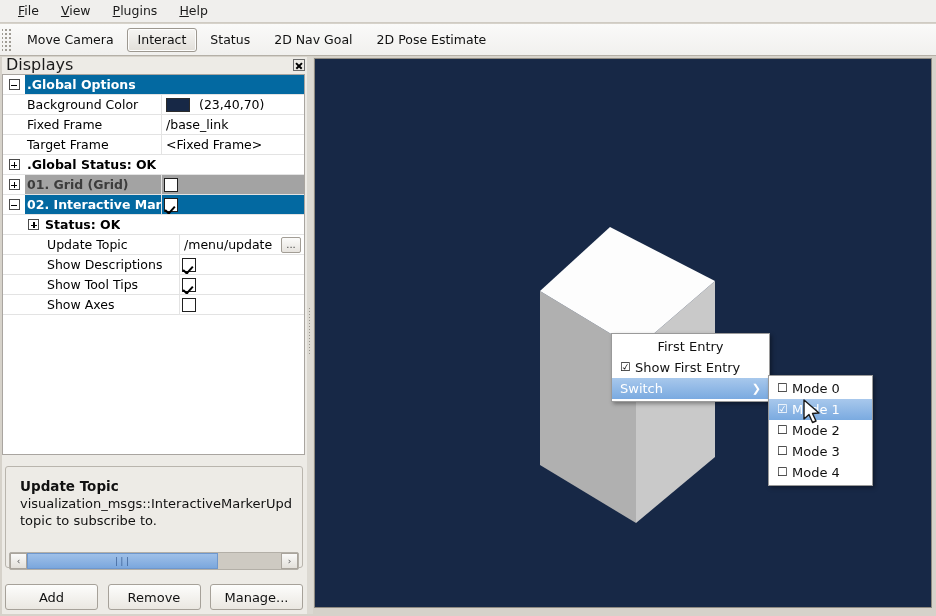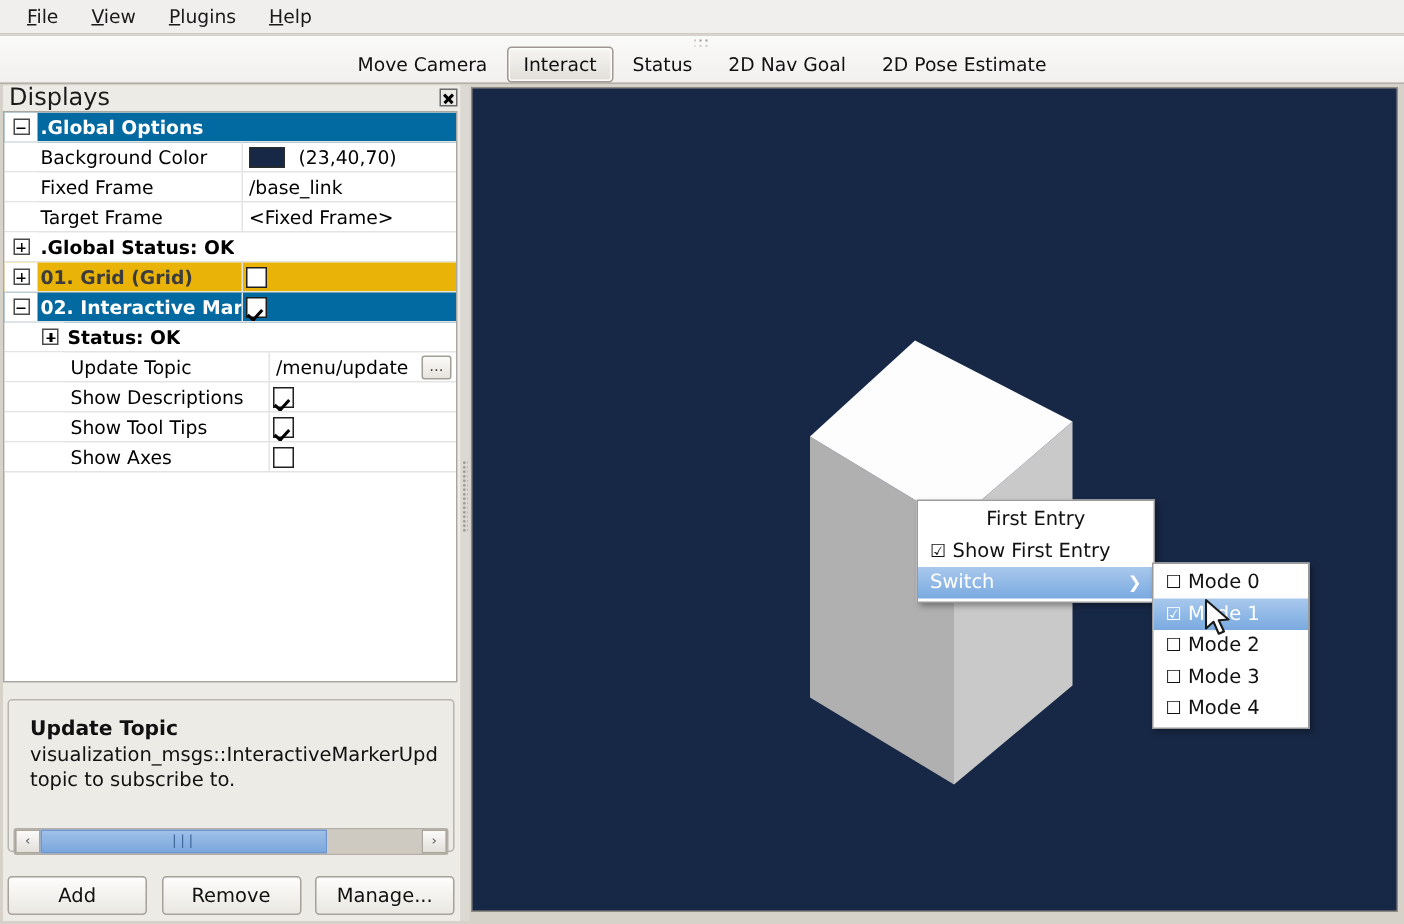--- a/index.html
+++ b/index.html
@@ -27,21 +27,20 @@
     line-height: 16px;
   }
   .menubar-item u { text-decoration: underline; }
 
   
   .toolbar {
     position: absolute; left: 0; top: 24px; width: 936px; height: 32px;
     background: linear-gradient(to bottom,#fafaf9 0%, #f1f0ee 100%);
     display: flex; align-items: center;
     border-bottom: 1px solid #b5b0a7;
-    flex-direction: column;
   }
   .tb-handle {
     width: 9px; height: 26px; margin-left: 2px; margin-right: 4px;
     background-image: radial-gradient(circle, #9a968e 0.8px, transparent 1px);
     background-size: 4px 4px;
     background-position: 2px 1px;
     opacity: .95;
   }
   .tool-btn {
     padding: 3px 10px; font-size: 12.5px; color: #111;
@@ -105,21 +104,21 @@
     flex: none; width: 136px; display: flex; align-items: center;
     padding-left: 2px; overflow: hidden; white-space: nowrap;
   }
   .row .val {
     flex: 1; display: flex; align-items: center; padding-left: 4px;
     border-left: 1px solid #e3e3e3; overflow: hidden; white-space: nowrap;
   }
   .row.header .name { font-weight: bold; }
   .row.sel-blue { background: #0369a1; color: #fff; }
   .row.sel-blue .gut { background: #fff; }
-  .row.sel-gray { background: #eab308; color: #3c3c3c; text-align: center; }
+  .row.sel-gray { background: #a3a3a3; color: #3c3c3c; text-align: center; }
   .row.sel-gray .gut { background: #fff; }
 
   .swatch {
     width: 24px; height: 14px; background: #172846; border: 1px solid #2b2b2b;
     display: inline-block; margin-right: 9px;
   }
   .ck {
     width: 14px; height: 14px; border: 1px solid #1f1f1f; background: #fff;
     display: inline-block; position: relative; margin-left: 2px;
   }

